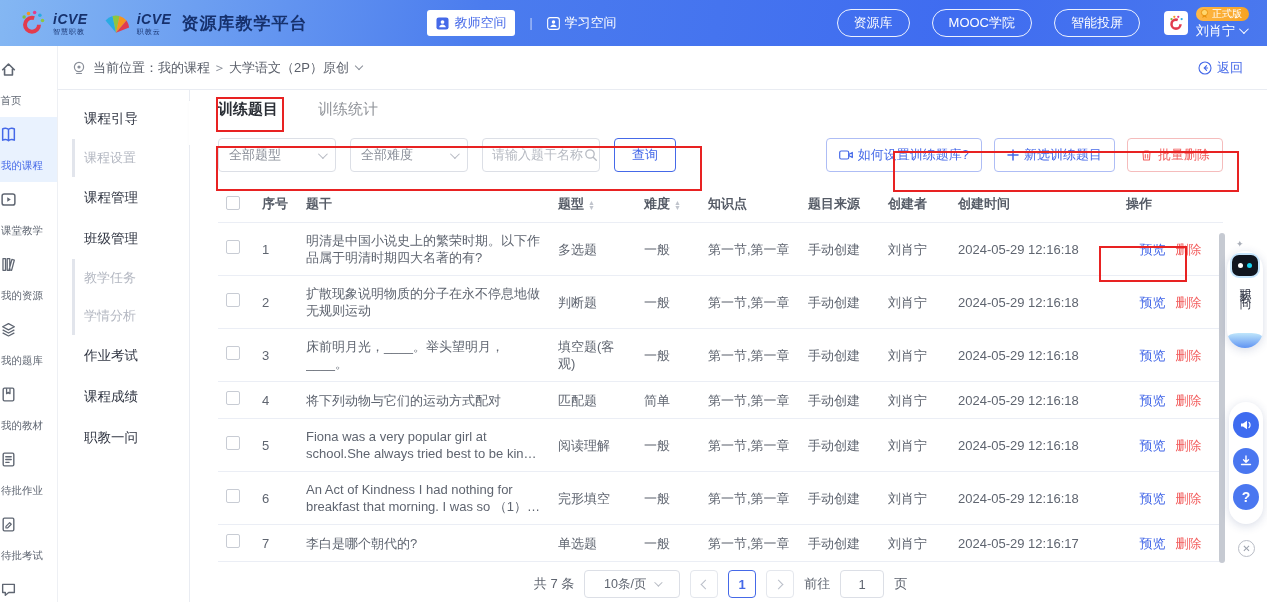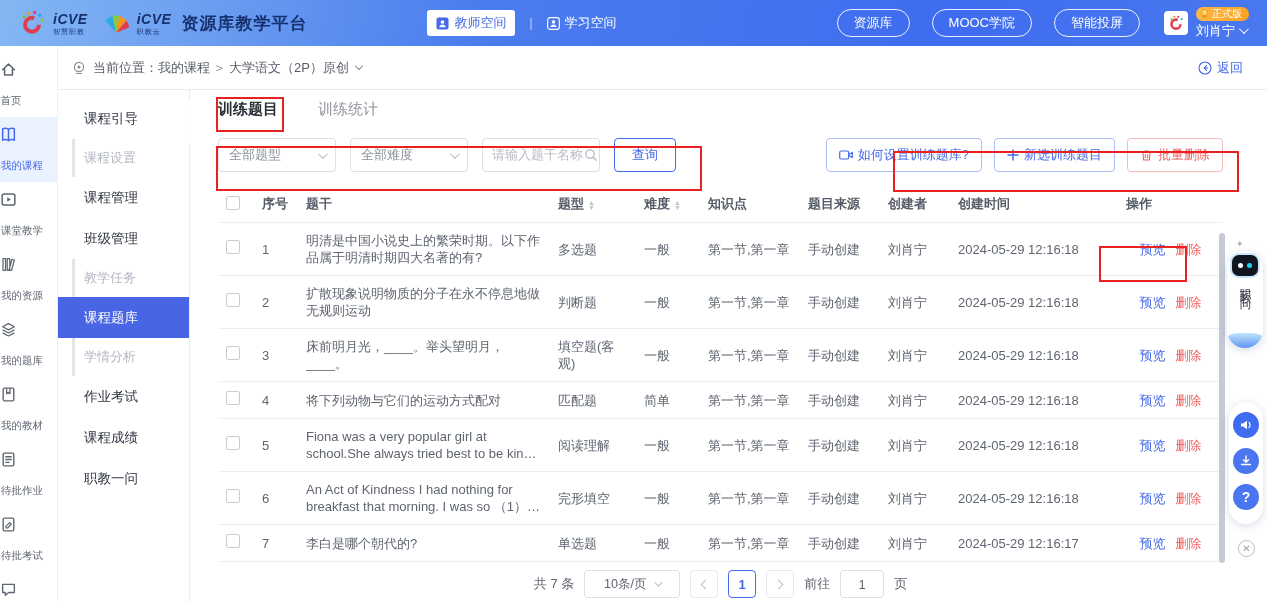--- a/index.html
+++ b/index.html
@@ -349,23 +349,20 @@
       <span>课程设置</span>
     </div>
     <div class="sm-item">
       <span>课程管理</span>
     </div>
     <div class="sm-item">
       <span>班级管理</span>
     </div>
     <div class="sm-item t-section">
       <span>教学任务</span>
-    </div>
-    <div class="sm-item active">
-      <span>课程题库</span>
     </div>
     <div class="sm-item t-section">
       <span>学情分析</span>
     </div>
     <div class="sm-item">
       <span>作业考试</span>
     </div>
     <div class="sm-item">
       <span>课程成绩</span>
     </div>

